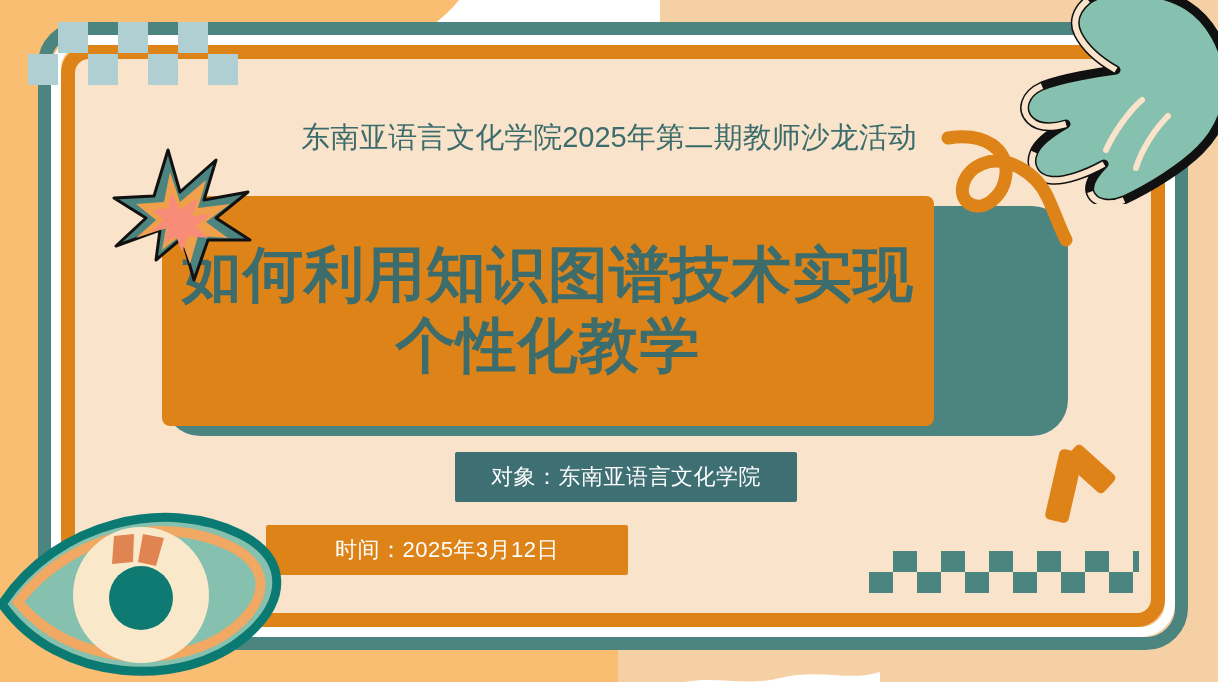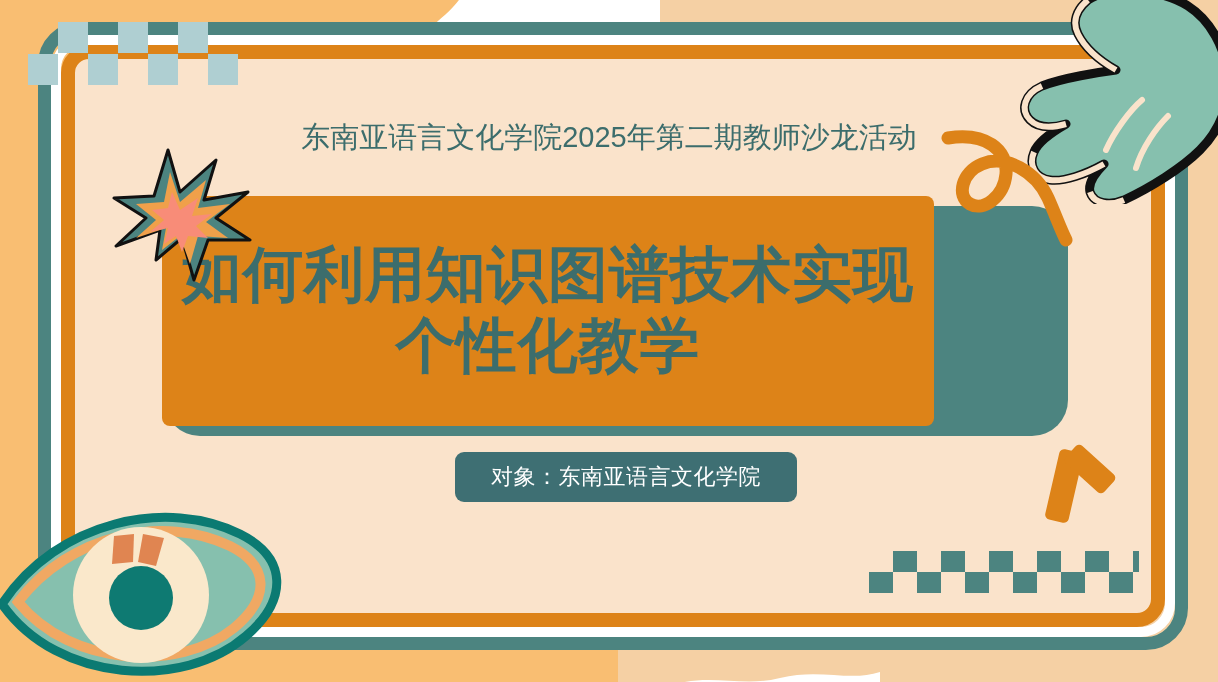--- a/index.html
+++ b/index.html
@@ -150,21 +150,21 @@
     letter-spacing: 0px;
   }
 
   
   .pill {
     position: absolute;
     display: flex;
     align-items: center;
     justify-content: center;
     color: #FFFFFF;
-    border-radius: 9px;
+    border-radius: 2px;
     font-size: 22px;
     letter-spacing: 0.5px;
     white-space: nowrap;
   }
   .pill-audience {
     left: 455px; top: 452px;
     width: 342px; height: 50px;
     background: #3E6F73;
   }
   .pill-time {
@@ -250,20 +250,21 @@
 
   <div class="subtitle">东南亚语言文化学院2025年第二期教师沙龙活动</div>
 
   <div class="title-shadow"></div>
   <div class="title-box">
     <div class="title-text">如何利用知识图谱技术实现
 个性化教学</div>
   </div>
 
   <div class="pill pill-audience">对象：东南亚语言文化学院</div>
+  <div class="pill pill-time">时间：2025年3月12日</div>
 
   <div class="dash dash-1"></div>
   <div class="dash dash-2"></div>
 
   <svg class="checker-tl" viewBox="0 0 210 70">
     <g fill="#AFCFD2">
       <rect x="0" y="36" width="30" height="31"></rect>
       <rect x="30" y="4" width="30" height="31"></rect>
       <rect x="60" y="36" width="30" height="31"></rect>
       <rect x="90" y="4" width="30" height="31"></rect>

